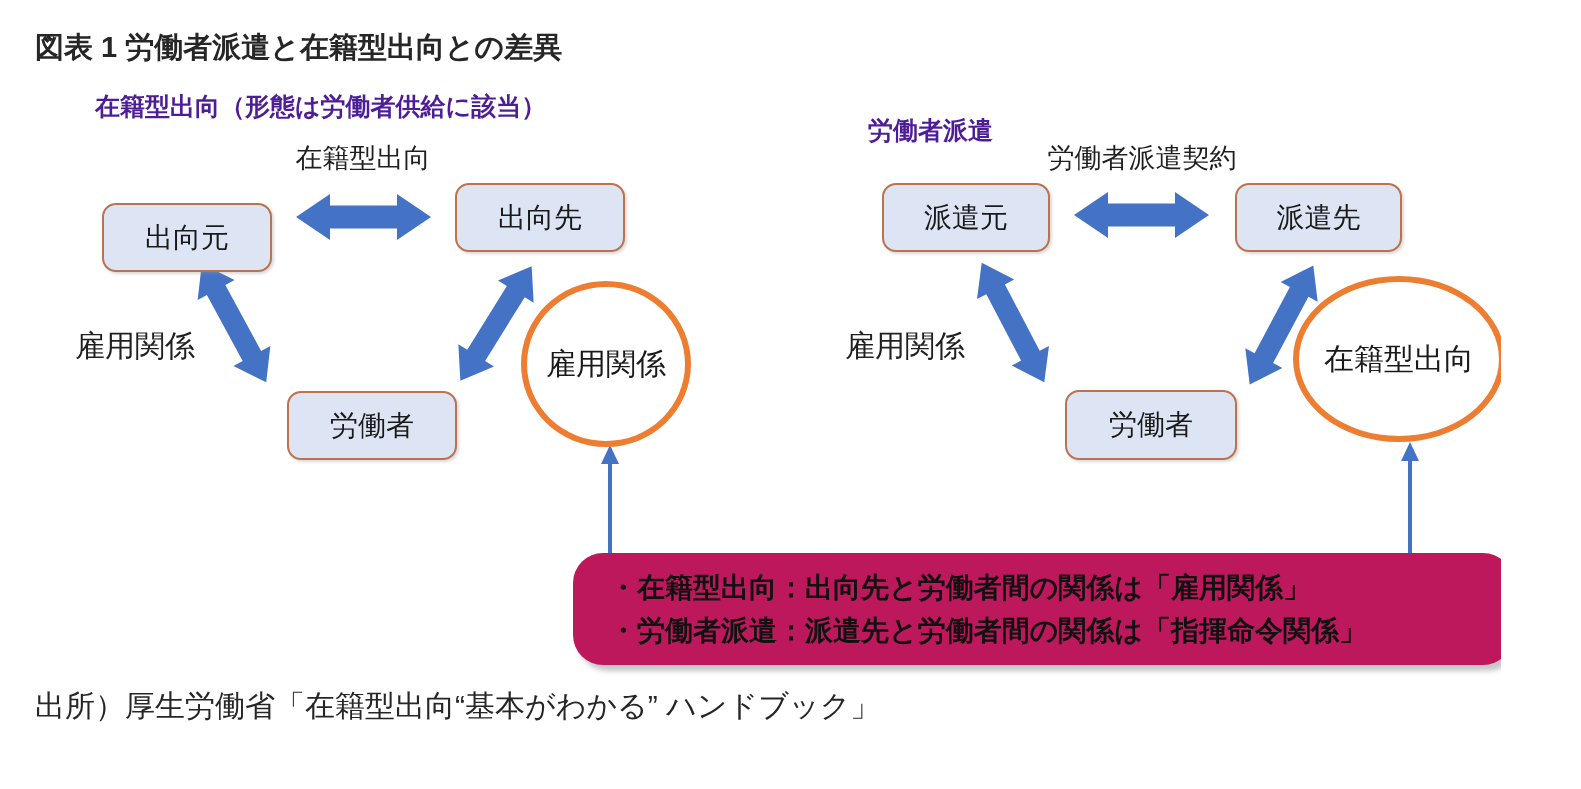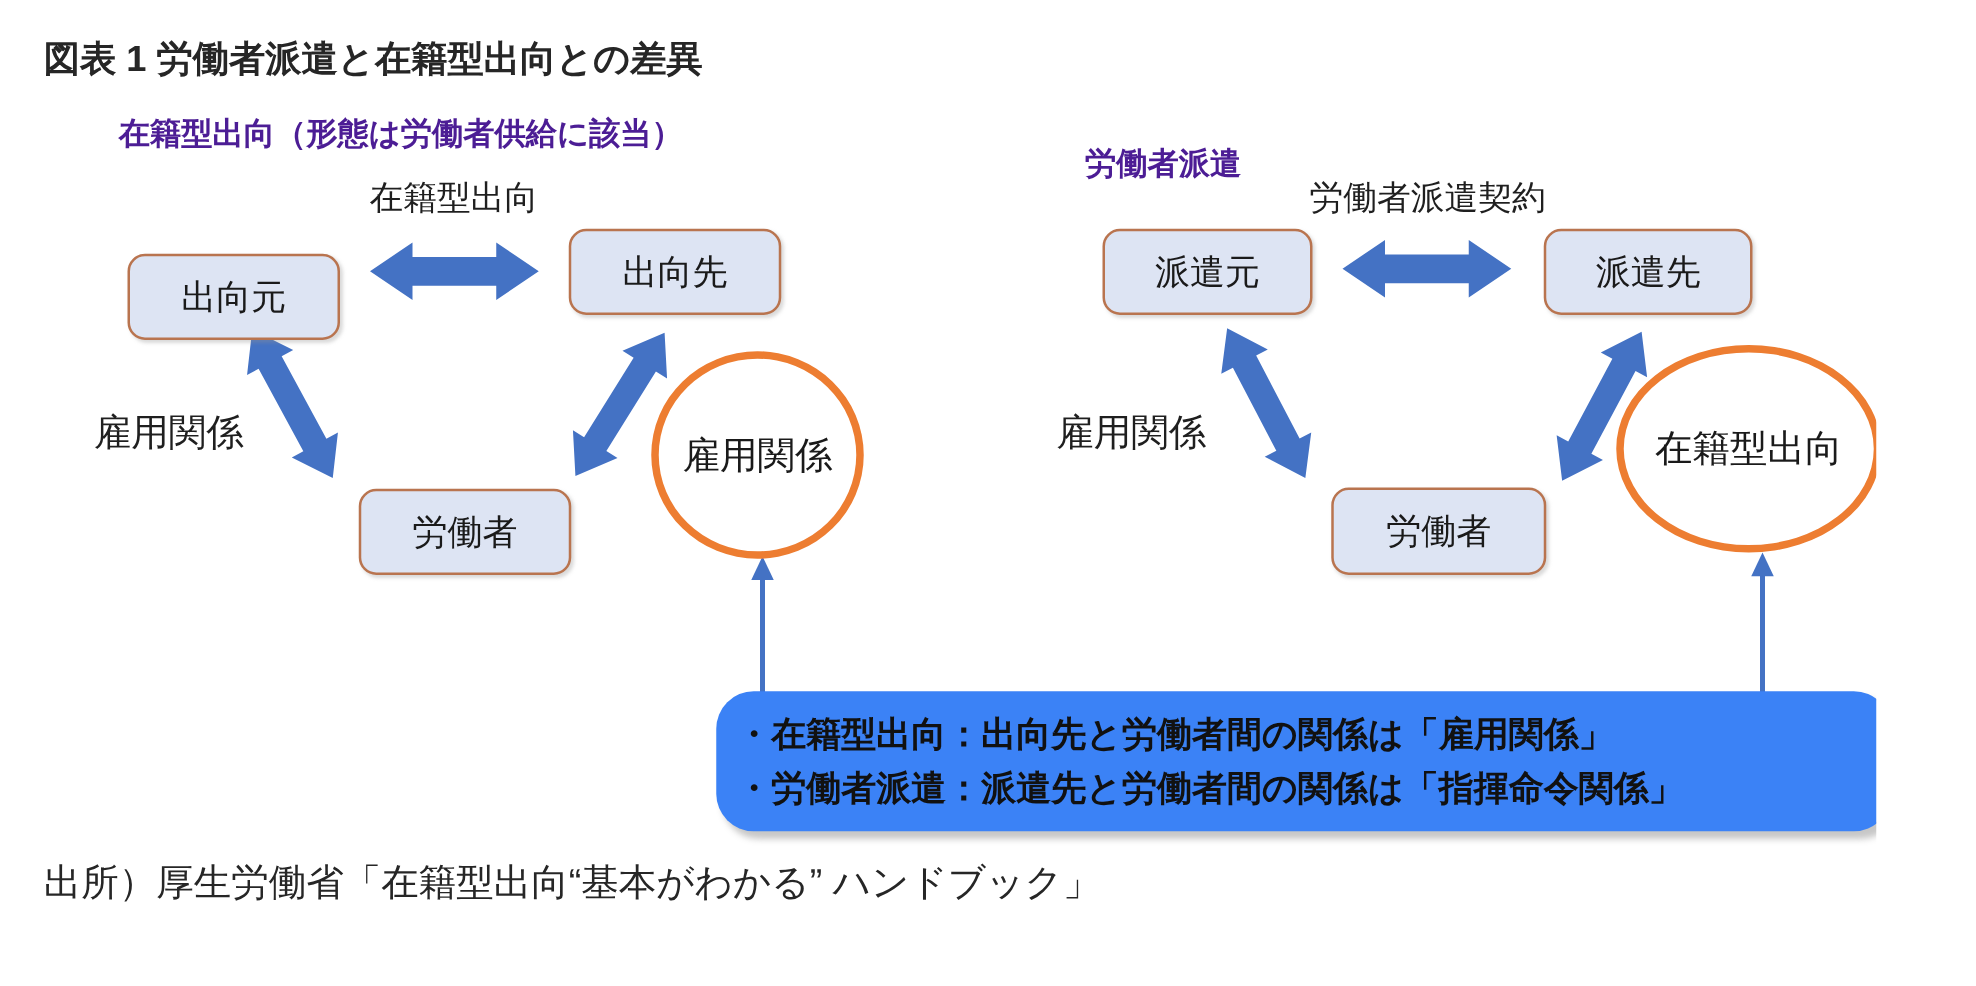--- a/index.html
+++ b/index.html
@@ -52,25 +52,25 @@
     color: #1a1a1a;
     background: transparent;
     box-sizing: border-box;
   }
   .ring-left  { left: 521px;  top: 281px; width: 170px; height: 166px; }
   .ring-right { left: 1293px; top: 276px; width: 212px; height: 166px; }
   .note-box {
     position: absolute;
     left: 573px; top: 553px;
     width: 940px; height: 112px;
-    background: #3b82f6;
+    background: #be185d;
     border-radius: 30px;
     box-shadow: 5px 6px 5px rgba(130,130,130,0.45);
     box-sizing: border-box;
-    padding: 13px 0 0 16px;
+    padding: 13px 0 0 36px;
   }
   .note-line { font-size: 28px; font-weight: bold; color: #111111; line-height: 43px; white-space: nowrap; }
   .source-line { left: 35px; top: 686px; font-size: 30px; color: #262626; }
   svg.arrows-layer { position: absolute; left: 0; top: 0; width: 1581px; height: 789px; pointer-events: none; }
   .blue-arrow { fill: #4472c4; }
   .thin-arrow-line { stroke: #4472c4; stroke-width: 4; }
   .thin-arrow-head { fill: #4472c4; }
 </style>
 </head>
 <body>

